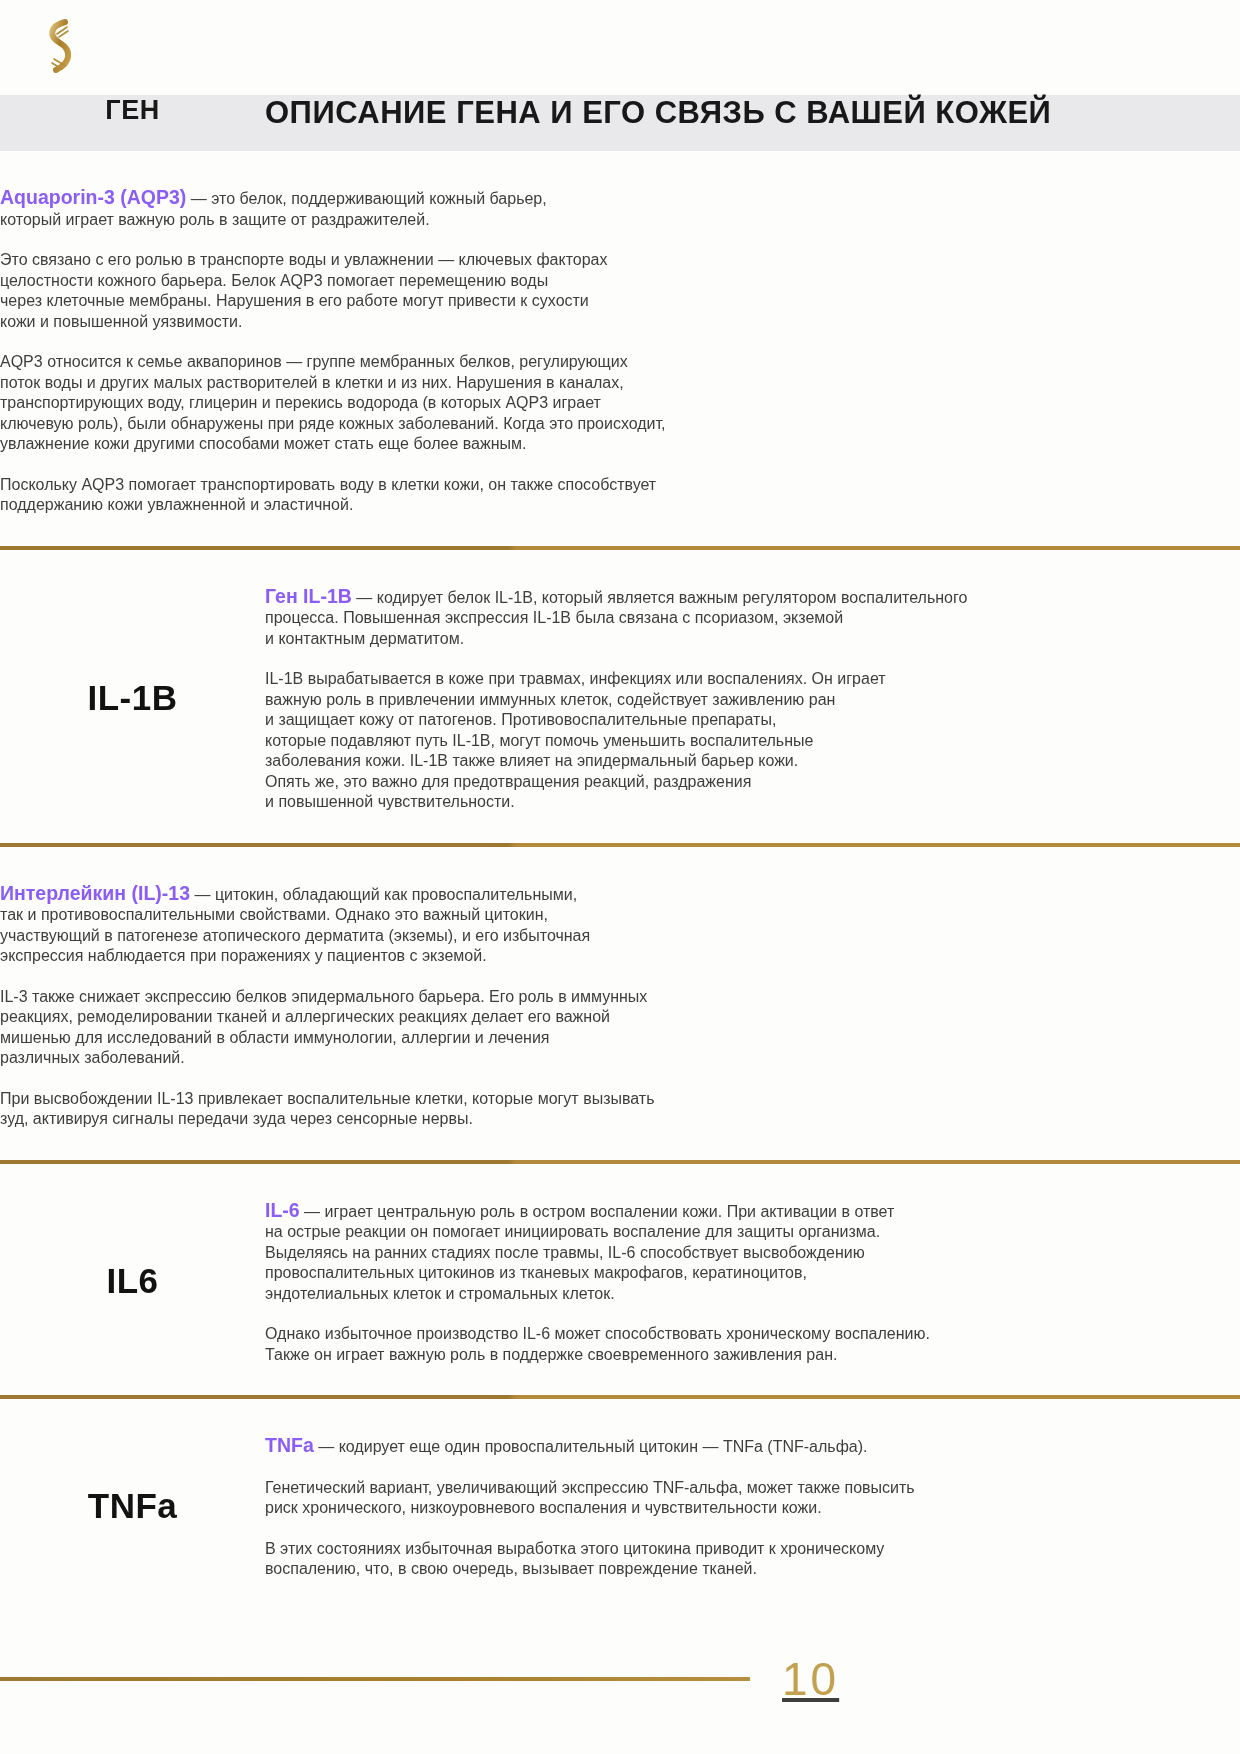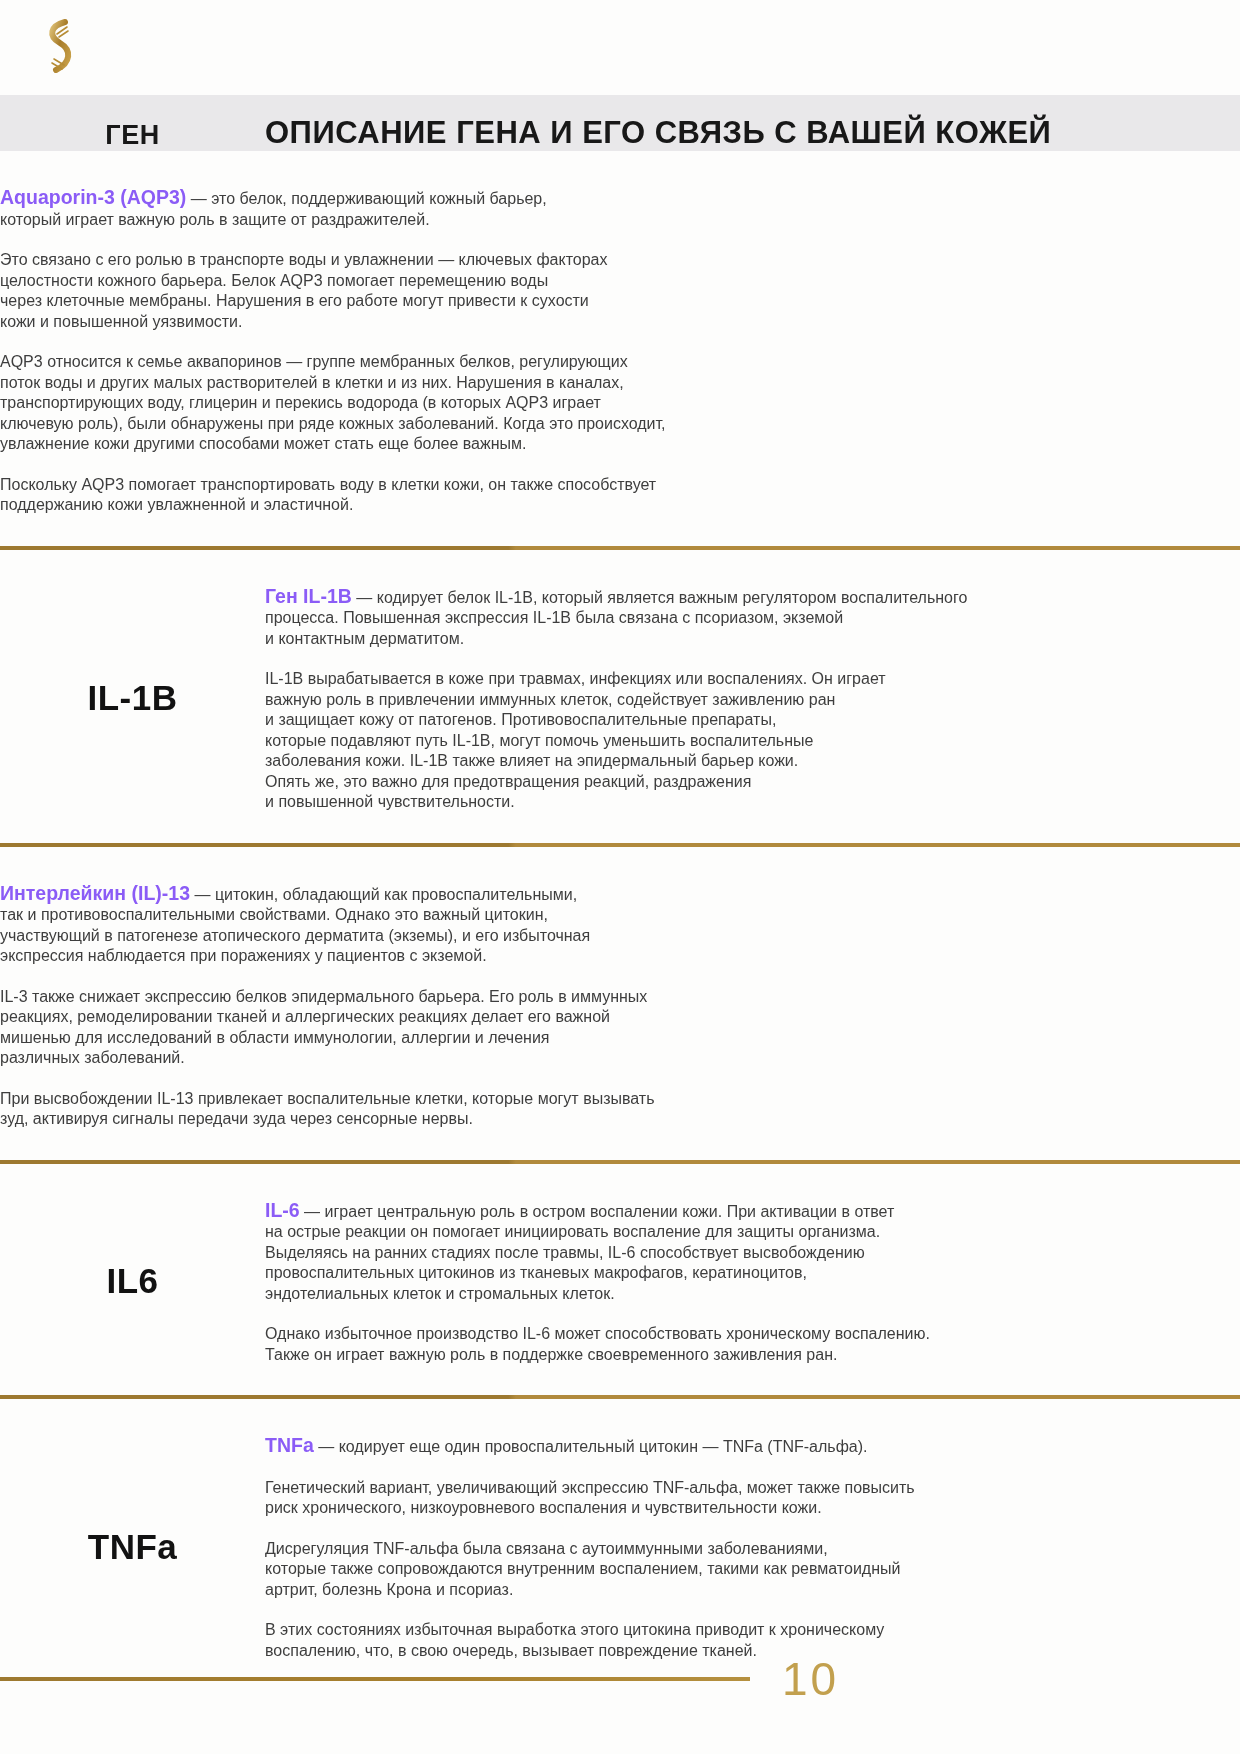--- a/index.html
+++ b/index.html
@@ -19,21 +19,21 @@
     height: 95px;
     display: flex;
     align-items: center;
     padding-left: 42px;
   }
   
   .table-header {
     height: 56px;
     background: #e9e8ea;
     display: flex;
-    align-items: flex-end;
+    align-items: flex-start;
   }
   .th-gene {
     width: 265px;
     text-align: center;
     font-weight: bold;
     font-size: 27px;
     letter-spacing: 0.5px;
     color: #181818;
   }
   .th-desc {
@@ -80,20 +80,21 @@
     background: linear-gradient(to right, #9d7930 0%, #9d7930 41%, #b18a3c 41.6%, #b18a3c 100%);
   }
   
   .footer {
     position: absolute;
     left: 0;
     top: 1652px;
     width: 100%;
     display: flex;
     align-items: center;
+    text-decoration: underline;
   }
   .footer-line {
     width: 750px;
     height: 4px;
     background: linear-gradient(to right, #9d7930 0%, #a8802e 60%, #b5903f 100%);
   }
   .page-number {
     margin-left: 32px;
     font-size: 46px;
     font-weight: 400;
@@ -187,23 +188,20 @@
 Также он играет важную роль в поддержке своевременного заживления ран.</span></p>
         </div>
       </section>
       <div class="divider"></div>
       <section class="row">
         <div class="gene-cell">TNFa</div>
         <div class="desc-cell">
           <p><span class="lead">TNFa</span><span class="ptext"> — кодирует еще один провоспалительный цитокин — TNFa (TNF-альфа).</span></p>
           <p><span class="ptext">Генетический вариант, увеличивающий экспрессию TNF-альфа, может также повысить
 риск хронического, низкоуровневого воспаления и чувствительности кожи.</span></p>
-          <p><span class="ptext">Дисрегуляция TNF-альфа была связана с аутоиммунными заболеваниями,
-которые также сопровождаются внутренним воспалением, такими как ревматоидный
-артрит, болезнь Крона и псориаз.</span></p>
           <p><span class="ptext">В этих состояниях избыточная выработка этого цитокина приводит к хроническому
 воспалению, что, в свою очередь, вызывает повреждение тканей.</span></p>
         </div>
       </section>
     </main>
 
   <div class="footer">
     <div class="footer-line"></div>
     <div class="page-number">10</div>
   </div>

